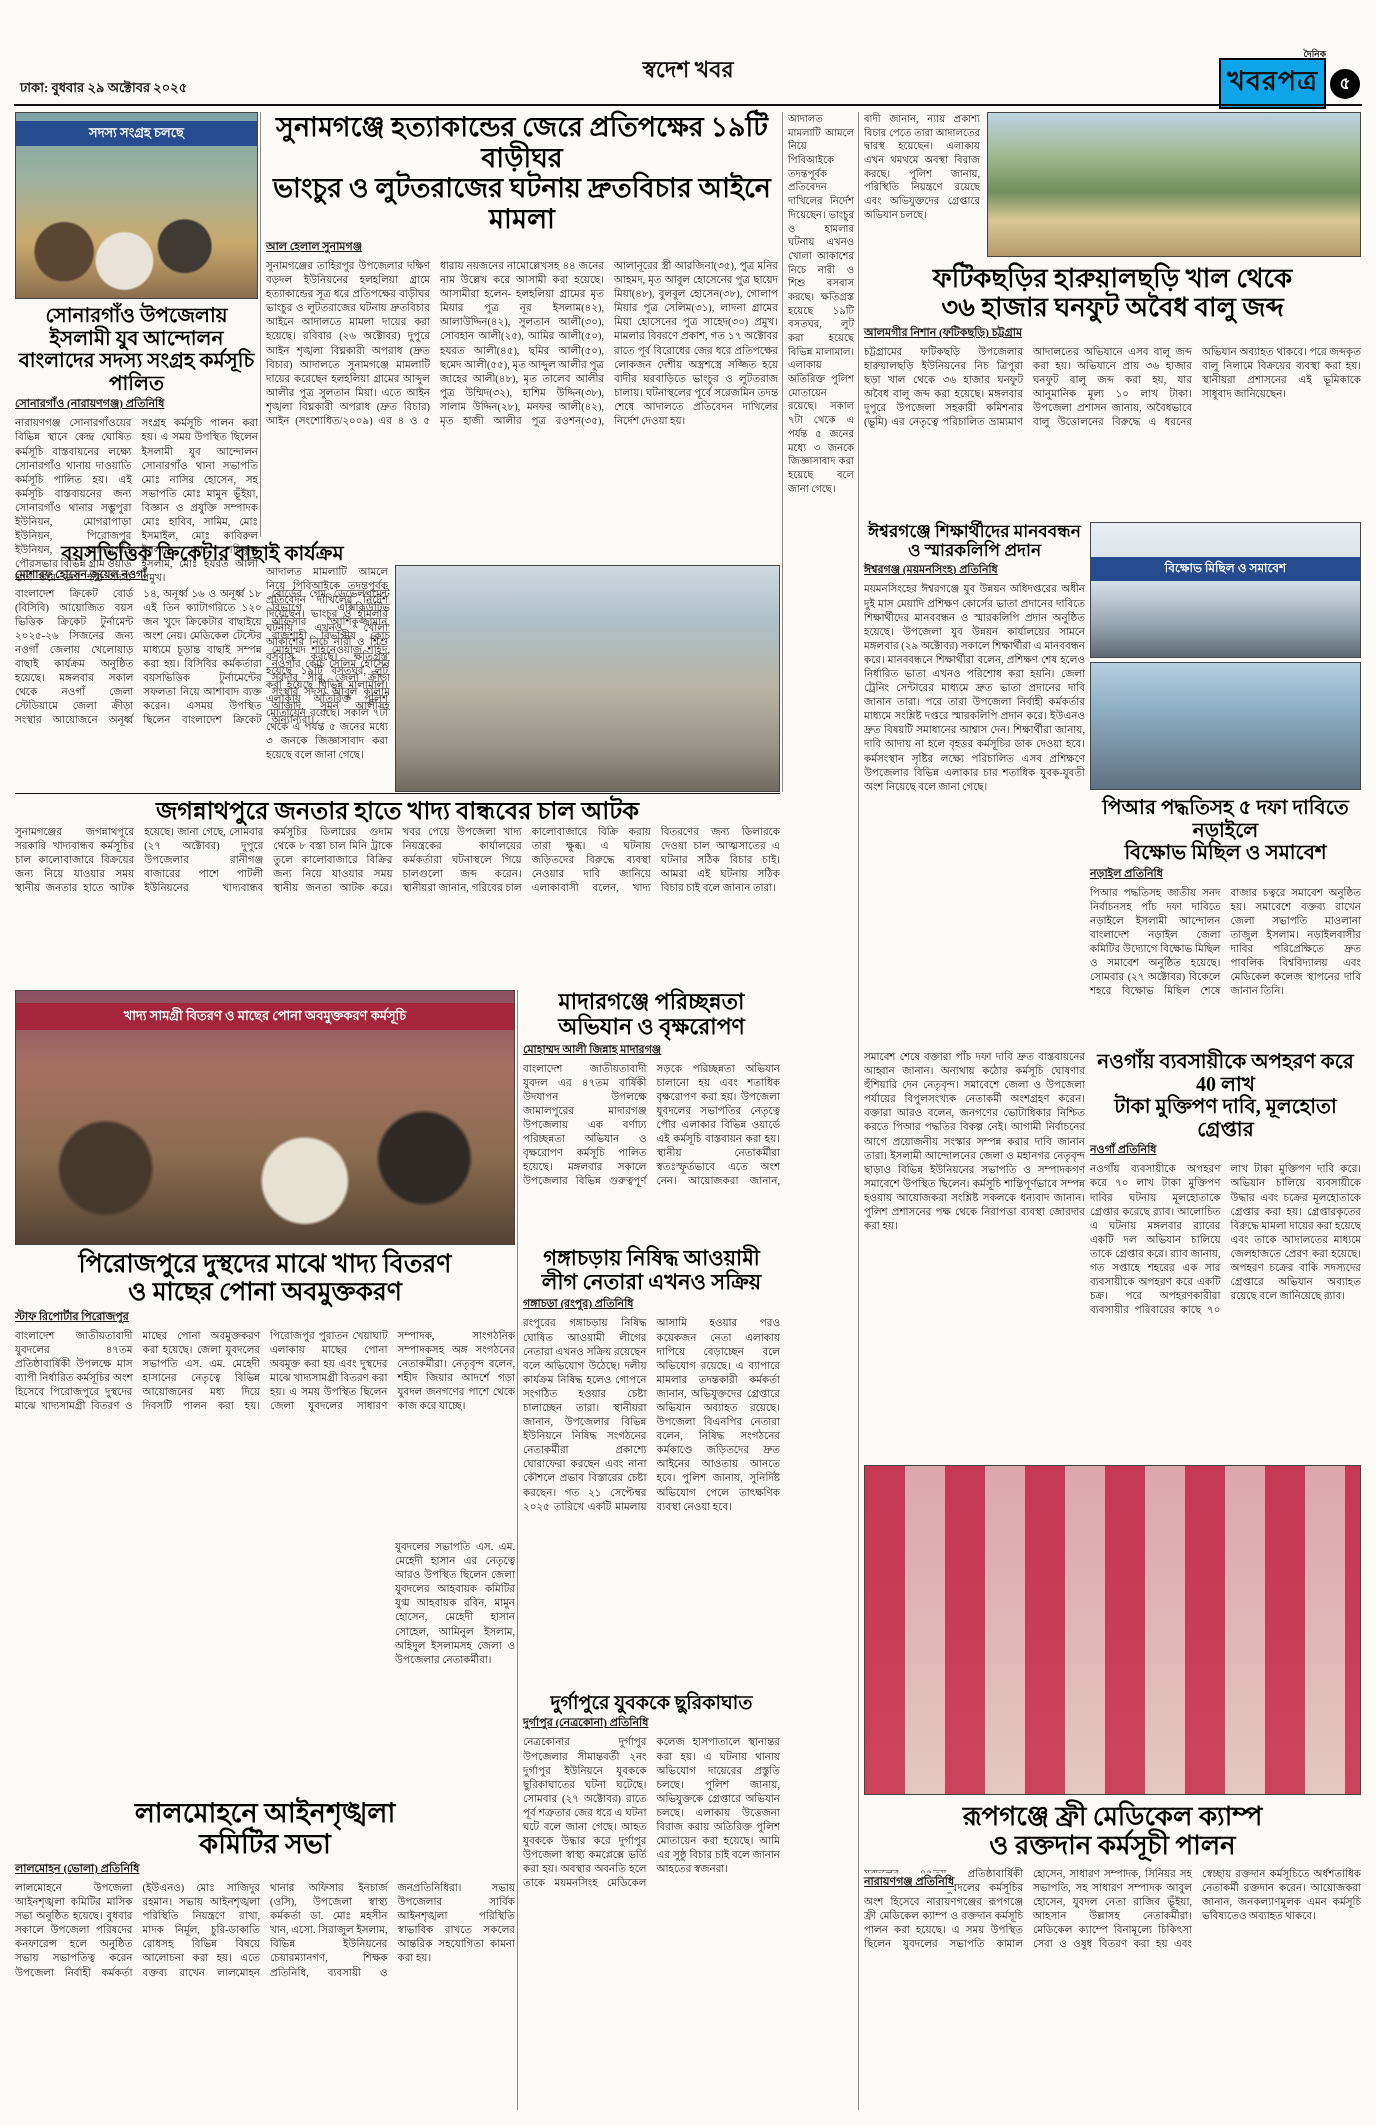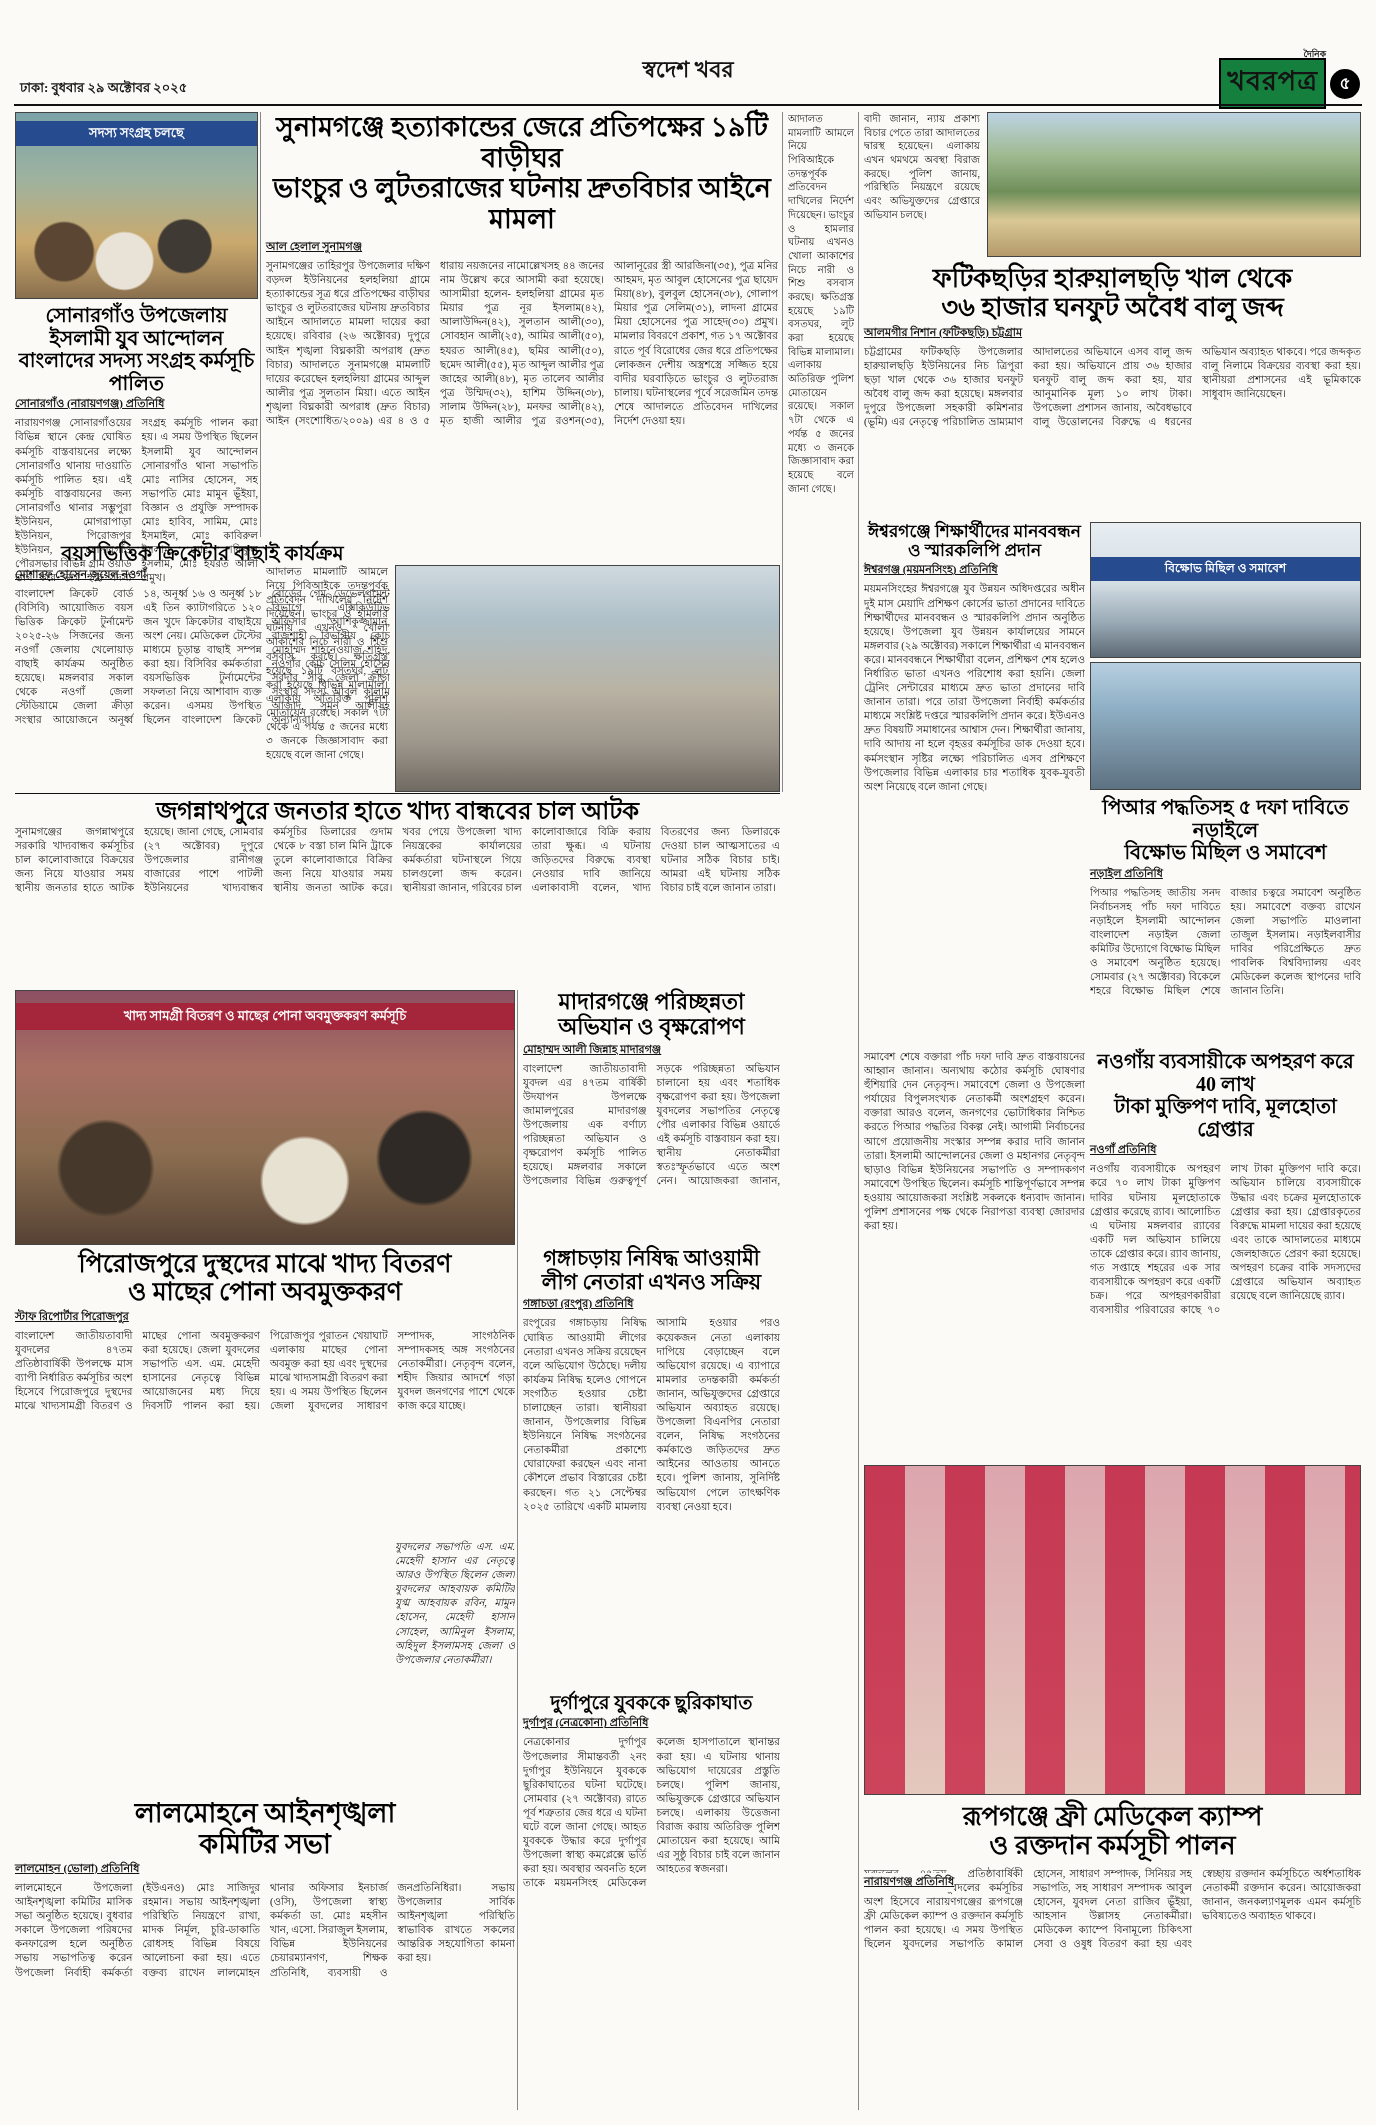--- a/index.html
+++ b/index.html
@@ -4,21 +4,21 @@
 <style>
   html,body{margin:0;padding:0;}
   body{width:1376px;height:2125px;background:#efede7;font-family:"Liberation Serif","DejaVu Serif",serif;color:#141414;}
   #page{position:relative;width:1376px;height:2125px;background:#fbfaf6;overflow:hidden;}
   .abs{position:absolute;}
   
   .hdr-date{font-size:13px;font-weight:700;}
   .hdr-title{font-size:22px;font-weight:900;text-align:center;width:100%;}
   .masthead{display:flex;align-items:center;gap:4px;}
   .mast-tag{position:absolute;top:-11px;right:34px;font-size:9px;font-weight:700;}
-  .mast-box{font-size:27px;font-weight:900;letter-spacing:1px;border:2px solid #000;padding:0 6px 2px 6px;background:#15803d;}
+  .mast-box{font-size:27px;font-weight:900;letter-spacing:1px;border:2px solid #000;padding:0 6px 2px 6px;background:#0ea5e9;}
   .mast-circle{width:30px;height:30px;border-radius:50%;background:#000;color:#fff;font-size:17px;font-weight:900;display:flex;align-items:center;justify-content:center;}
   .rule{background:#111;}
   .vrule{background:#888;width:1px;}
   
   .hl{font-weight:900;text-align:center;line-height:1.13;color:#000;}
   .by{font-size:11px;font-weight:700;text-decoration:underline;margin:1px 0 2px 0;}
   .bd{font-size:10.3px;line-height:1.37;text-align:justify;column-gap:10px;}
   .c2{column-count:2;} .c3{column-count:3;} .c4{column-count:4;} .c6{column-count:6;}
   .clip{overflow:hidden;}
   
@@ -148,21 +148,21 @@
     <div class="strip banner-red" style="top:12px;font-size:13px;padding:3px 0;">খাদ্য সামগ্রী বিতরণ ও মাছের পোনা অবমুক্তকরণ কর্মসূচি</div>
   </div>
 
   <div class="abs" style="left:15px;top:1250px;width:500px;">
     <div class="hl" style="font-size:25px;">পিরোজপুরে দুস্থদের মাঝে খাদ্য বিতরণ</div>
     <div class="hl" style="font-size:25px;">ও মাছের পোনা অবমুক্তকরণ</div>
     <div class="by">স্টাফ রিপোর্টার পিরোজপুর</div>
     <div class="bd c4 clip" style="height:168px;">বাংলাদেশ জাতীয়তাবাদী যুবদলের ৪৭তম প্রতিষ্ঠাবার্ষিকী উপলক্ষে মাস ব্যাপী নির্ধারিত কর্মসূচির অংশ হিসেবে পিরোজপুরে দুস্থদের মাঝে খাদ্যসামগ্রী বিতরণ ও মাছের পোনা অবমুক্তকরণ করা হয়েছে। জেলা যুবদলের সভাপতি এস. এম. মেহেদী হাসানের নেতৃত্বে বিভিন্ন আয়োজনের মধ্য দিয়ে দিবসটি পালন করা হয়। পিরোজপুর পুরাতন খেয়াঘাট এলাকায় মাছের পোনা অবমুক্ত করা হয় এবং দুস্থদের মাঝে খাদ্যসামগ্রী বিতরণ করা হয়। এ সময় উপস্থিত ছিলেন জেলা যুবদলের সাধারণ সম্পাদক, সাংগঠনিক সম্পাদকসহ অঙ্গ সংগঠনের নেতাকর্মীরা। নেতৃবৃন্দ বলেন, শহীদ জিয়ার আদর্শে গড়া যুবদল জনগণের পাশে থেকে কাজ করে যাচ্ছে।</div>
   </div>
 
-  <div class="abs bd clip" style="left:395px;top:1540px;width:120px;height:252px;font-style:italic;">যুবদলের সভাপতি এস. এম. মেহেদী হাসান এর নেতৃত্বে আরও উপস্থিত ছিলেন জেলা যুবদলের আহবায়ক কমিটির যুগ্ম আহবায়ক রবিন, মামুন হোসেন, মেহেদী হাসান সোহেল, আমিনুল ইসলাম, অহিদুল ইসলামসহ জেলা ও উপজেলার নেতাকর্মীরা।</div>
+  <div class="abs bd clip" style="left:395px;top:1540px;width:120px;height:252px;">যুবদলের সভাপতি এস. এম. মেহেদী হাসান এর নেতৃত্বে আরও উপস্থিত ছিলেন জেলা যুবদলের আহবায়ক কমিটির যুগ্ম আহবায়ক রবিন, মামুন হোসেন, মেহেদী হাসান সোহেল, আমিনুল ইসলাম, অহিদুল ইসলামসহ জেলা ও উপজেলার নেতাকর্মীরা।</div>
 
   <div class="abs" style="left:15px;top:1798px;width:500px;">
     <div class="hl" style="font-size:27px;">লালমোহনে আইনশৃঙ্খলা</div>
     <div class="hl" style="font-size:27px;">কমিটির সভা</div>
     <div class="by">লালমোহন (ভোলা) প্রতিনিধি</div>
     <div class="bd c4 clip" style="height:200px;">লালমোহনে উপজেলা আইনশৃঙ্খলা কমিটির মাসিক সভা অনুষ্ঠিত হয়েছে। বুধবার সকালে উপজেলা পরিষদের কনফারেন্স হলে অনুষ্ঠিত সভায় সভাপতিত্ব করেন উপজেলা নির্বাহী কর্মকর্তা (ইউএনও) মোঃ সাজিদুর রহমান। সভায় আইনশৃঙ্খলা পরিস্থিতি নিয়ন্ত্রণে রাখা, মাদক নির্মূল, চুরি-ডাকাতি রোধসহ বিভিন্ন বিষয়ে আলোচনা করা হয়। এতে বক্তব্য রাখেন লালমোহন থানার অফিসার ইনচার্জ (ওসি), উপজেলা স্বাস্থ্য কর্মকর্তা ডা. মোঃ মহসীন খান, এসো. সিরাজুল ইসলাম, বিভিন্ন ইউনিয়নের চেয়ারম্যানগণ, শিক্ষক প্রতিনিধি, ব্যবসায়ী ও জনপ্রতিনিধিরা। সভায় উপজেলার সার্বিক আইনশৃঙ্খলা পরিস্থিতি স্বাভাবিক রাখতে সকলের আন্তরিক সহযোগিতা কামনা করা হয়।</div>
   </div>
 
   <div class="abs vrule" style="left:517px;top:990px;height:1120px;"></div>
 

